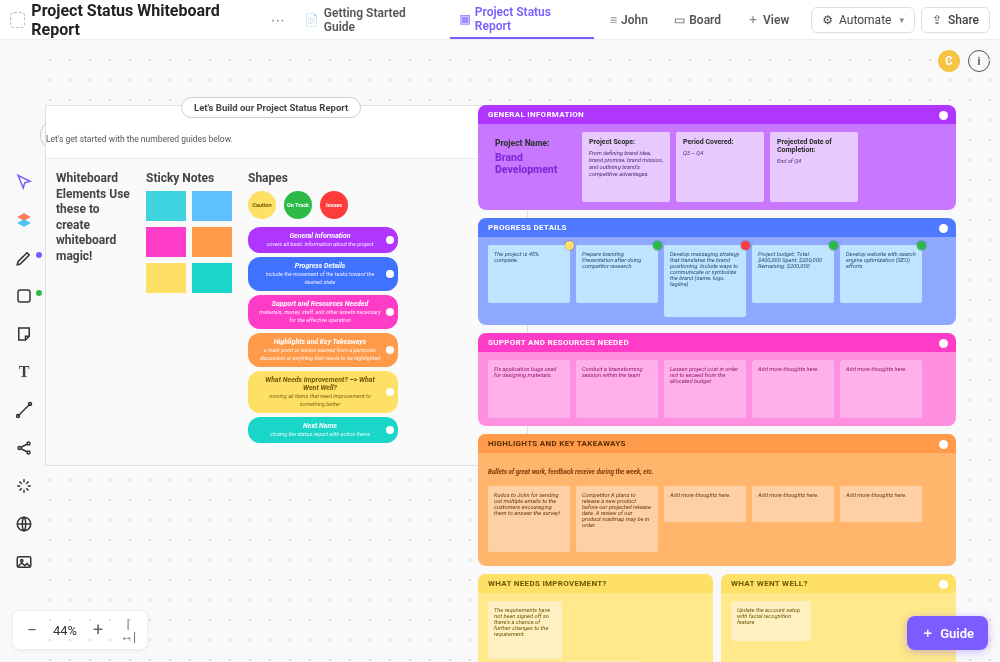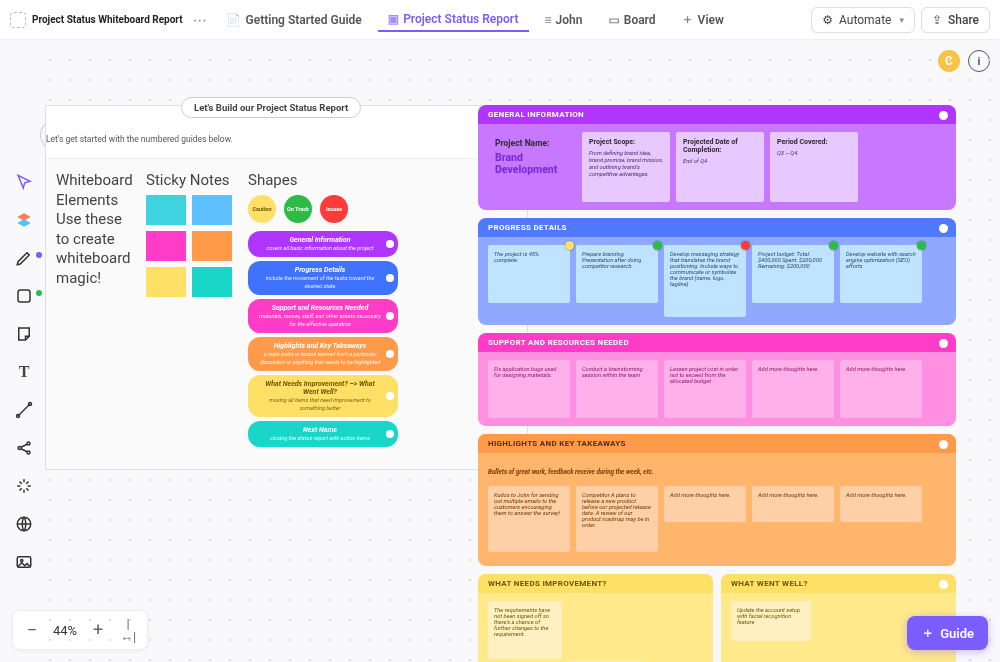--- a/index.html
+++ b/index.html
@@ -13,21 +13,21 @@
 
 .header {
   display: flex; align-items: center;
   padding: 6px 10px;
   background: #fff;
   border-bottom: 1px solid #eee;
   height: 40px;
   gap: 6px;
 }
 .header .logo { width:16px; height:16px; border:1px dashed #bbb; border-radius:4px; }
-.title { font-size: 10px; font-weight: 700; color:#222; }
+.title { font-size: 16px; font-weight: 700; color:#222; }
 .ellipsis { color:#888; font-size: 14px; padding:0 4px; }
 .tab { display:flex; align-items:center; gap:4px; font-size:12px; font-weight:600; padding:4px 10px; color:#555; cursor:pointer; }
 .tab.active { color:#7b5cff; border-bottom:2px solid #7b5cff; }
 .tab-icon { opacity:.7; }
 .spacer { flex:1; }
 .btn { display:flex; align-items:center; gap:6px; font-size:12px; padding:5px 10px; border:1px solid #ddd; border-radius:6px; background:#fff; cursor:pointer; }
 .btn.primary { color:#444; }
 .share { color:#444; font-weight:500; }
 
 .top-right { position:absolute; top:50px; right:10px; display:flex; gap:8px; align-items:center; }
@@ -58,21 +58,21 @@
 
 .guide {
   position:absolute; left:5px; top:55px;
   width:483px; background:#fff; border:1px solid #e0e0e0;
   font-size:9px; color:#444;
 }
 .guide-bubble { position:absolute; top:-9px; left:135px; background:#fff; border:1px solid #ccc; padding:4px 12px; border-radius:12px; font-size:9.5px; font-weight:700; }
 .guide-sub { text-align:left; padding:28px 0 14px; font-size:8.5px; color:#555; }
 .guide-body { background:#fafafa; border-top:1px solid #eee; padding:12px 10px 18px; display:flex; gap:10px; }
 .gcol { flex:0 0 auto; }
-.ghead { font-size:15px; font-weight:400; margin-bottom:6px; }
+.ghead { font-size:12px; font-weight:700; margin-bottom:6px; }
 .sticky-grid { display:grid; grid-template-columns:40px 40px; gap:6px; }
 .sticky { width:40px; height:30px; font-size:5.5px; text-align:center; display:flex; align-items:center; justify-content:center; padding:2px; }
 .sticky.cyan { background:#3fd3e0; color:#0b5f6b; }
 .sticky.pink { background:#ff3cc7; color:#fff; }
 .sticky.orange { background:#ff9a4a; color:#7a3a00; }
 .sticky.yellow { background:#ffe066; color:#7a5a00; }
 .sticky.blue { background:#5fc0ff; color:#fff; }
 .sticky.teal { background:#1ad6c9; color:#fff; }
 .shapes-row { display:flex; gap:8px; margin-bottom:8px; }
 .shape-circle { width:28px; height:28px; border-radius:50%; font-size:5.5px; display:flex; align-items:center; justify-content:center; text-align:center; font-weight:700; }
@@ -306,26 +306,26 @@
       <div class="panel-body">
         <div class="card card0">
           <h4>Project Name:</h4>
           <div class="brand">Brand Development</div>
         </div>
         <div class="card">
             <h4 style="font-size:7px">Project Scope:</h4>
             <small>From defining brand idea, brand promise, brand mission, and outlining brand's competitive advantages.</small>
           </div>
         <div class="card">
+            <h4 style="font-size:7px">Period Covered:</h4>
+            <small>Q3 – Q4</small>
+          </div>
+        <div class="card">
             <h4 style="font-size:7px">Projected Date of Completion:</h4>
             <small>End of Q4</small>
-          </div>
-        <div class="card">
-            <h4 style="font-size:7px">Period Covered:</h4>
-            <small>Q3 – Q4</small>
           </div>
       </div>
     </div>
 
     <div class="panel pd">
       <div class="panel-header">PROGRESS DETAILS</div>
       <span class="wdot" style="position:absolute;right:8px;top:6px;width:9px;height:9px;border-radius:50%;background:#fff"></span>
       <div class="panel-body">
         <div class="note blue"><span class="dot y"></span><span>The project is 45% complete.</span></div>
         <div class="note blue"><span class="dot g"></span><span>Prepare branding Presentation after doing competitor research.</span></div>

